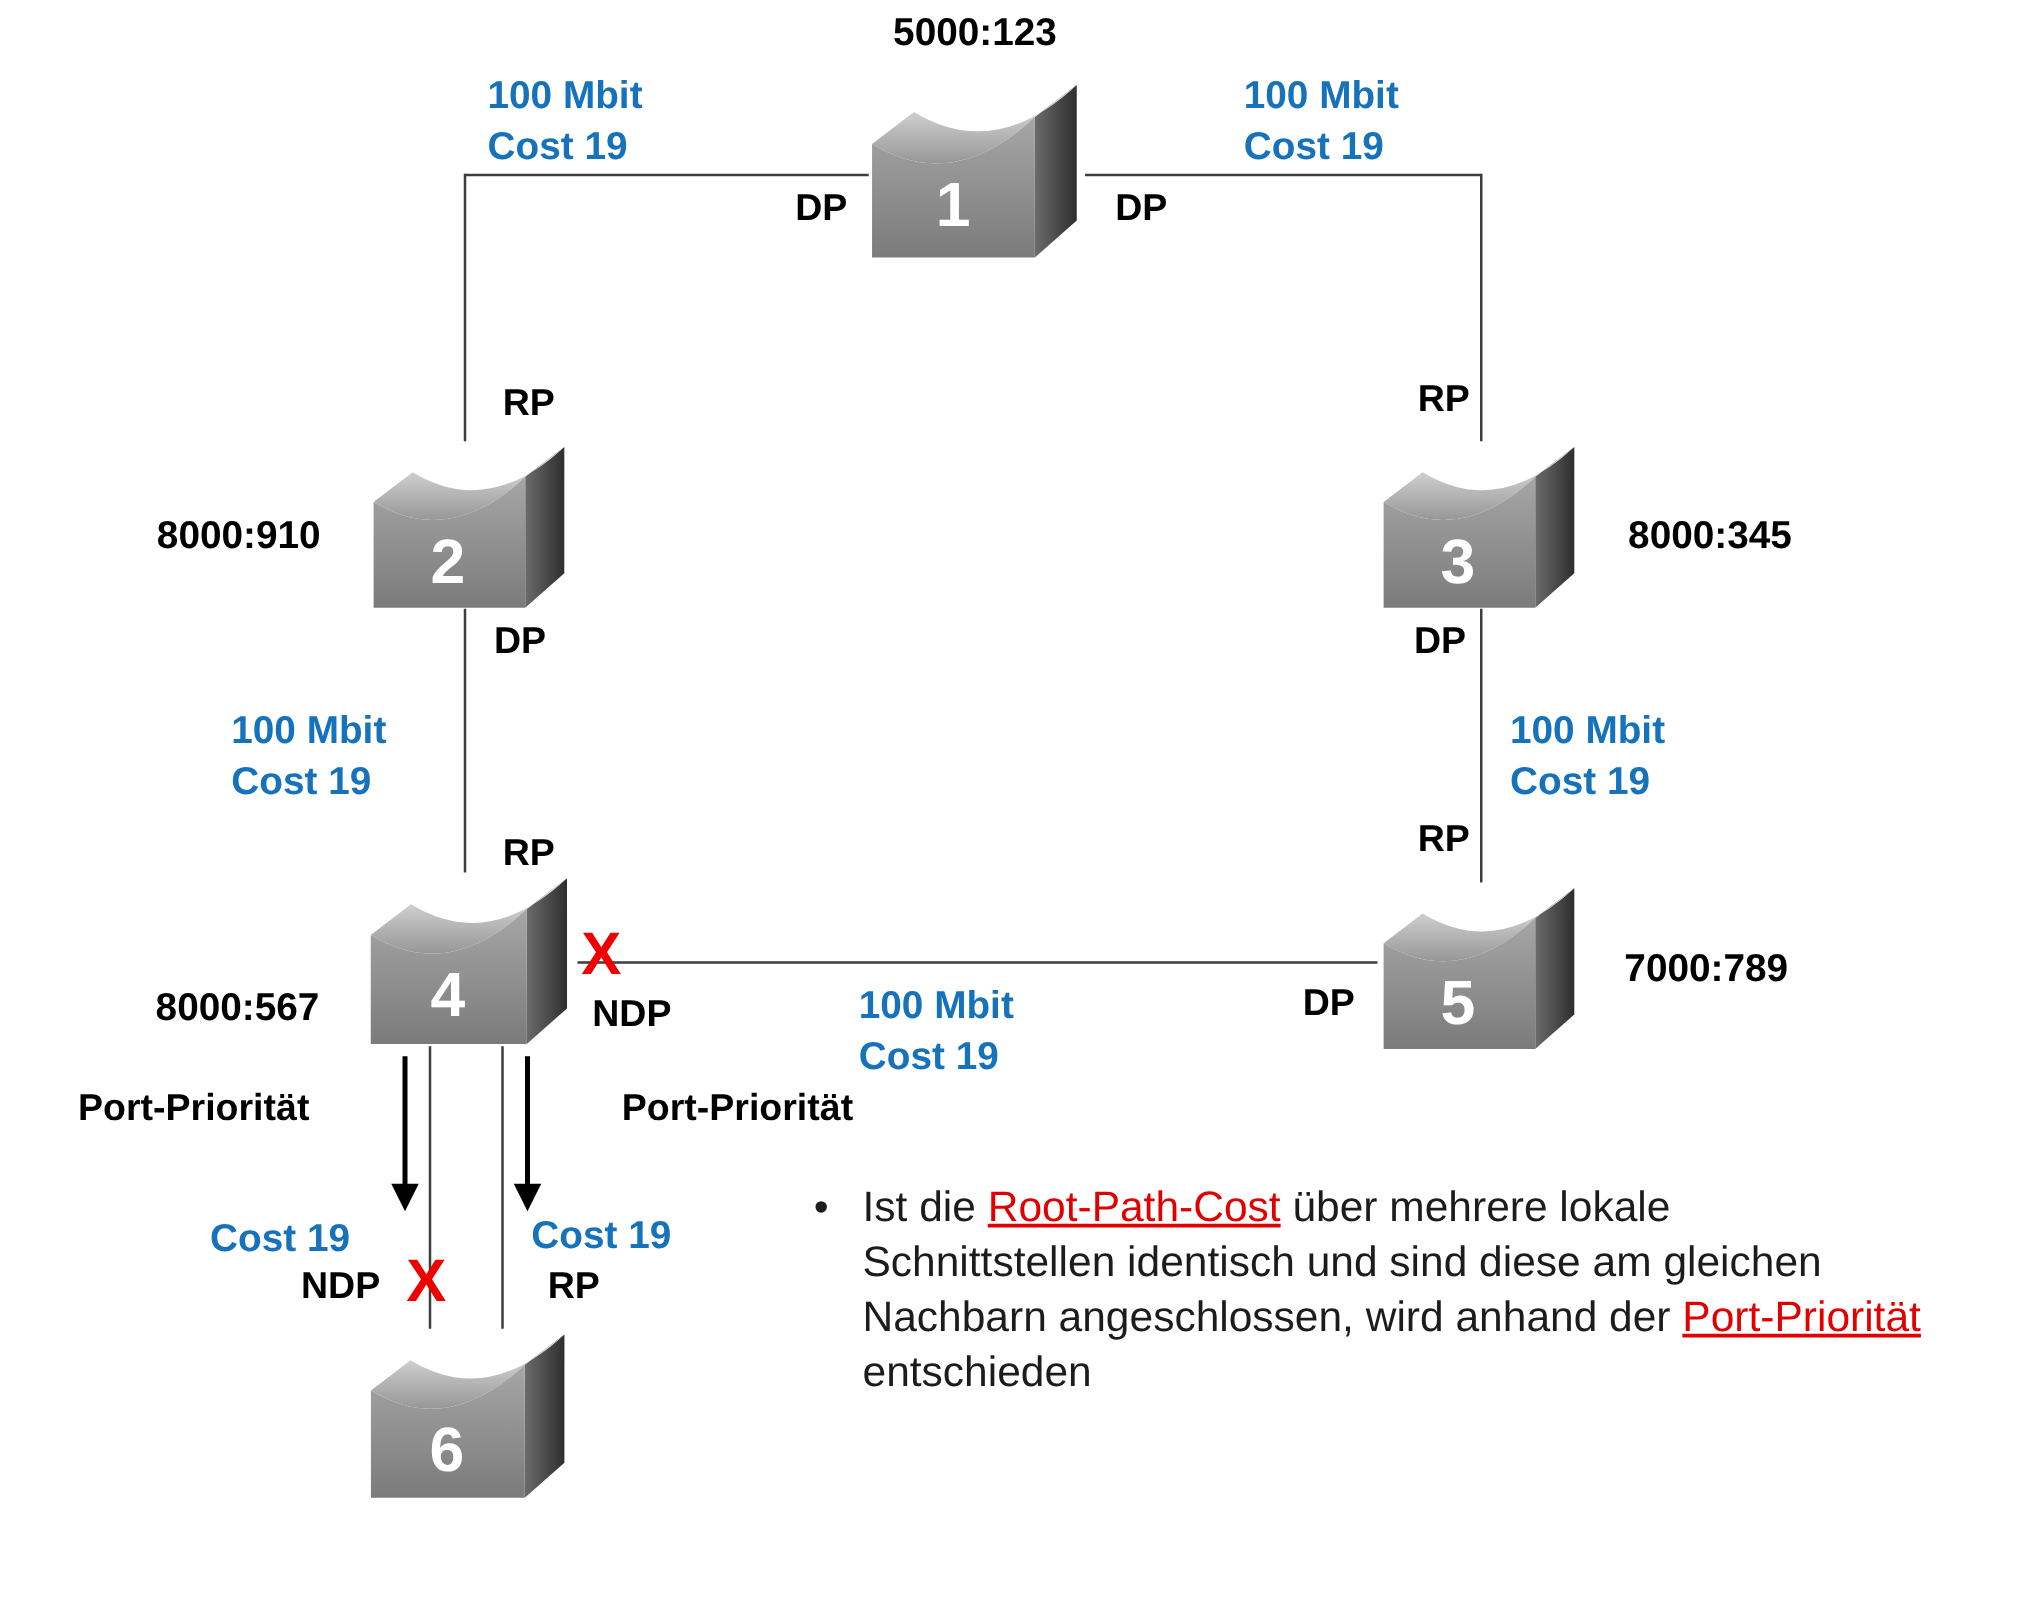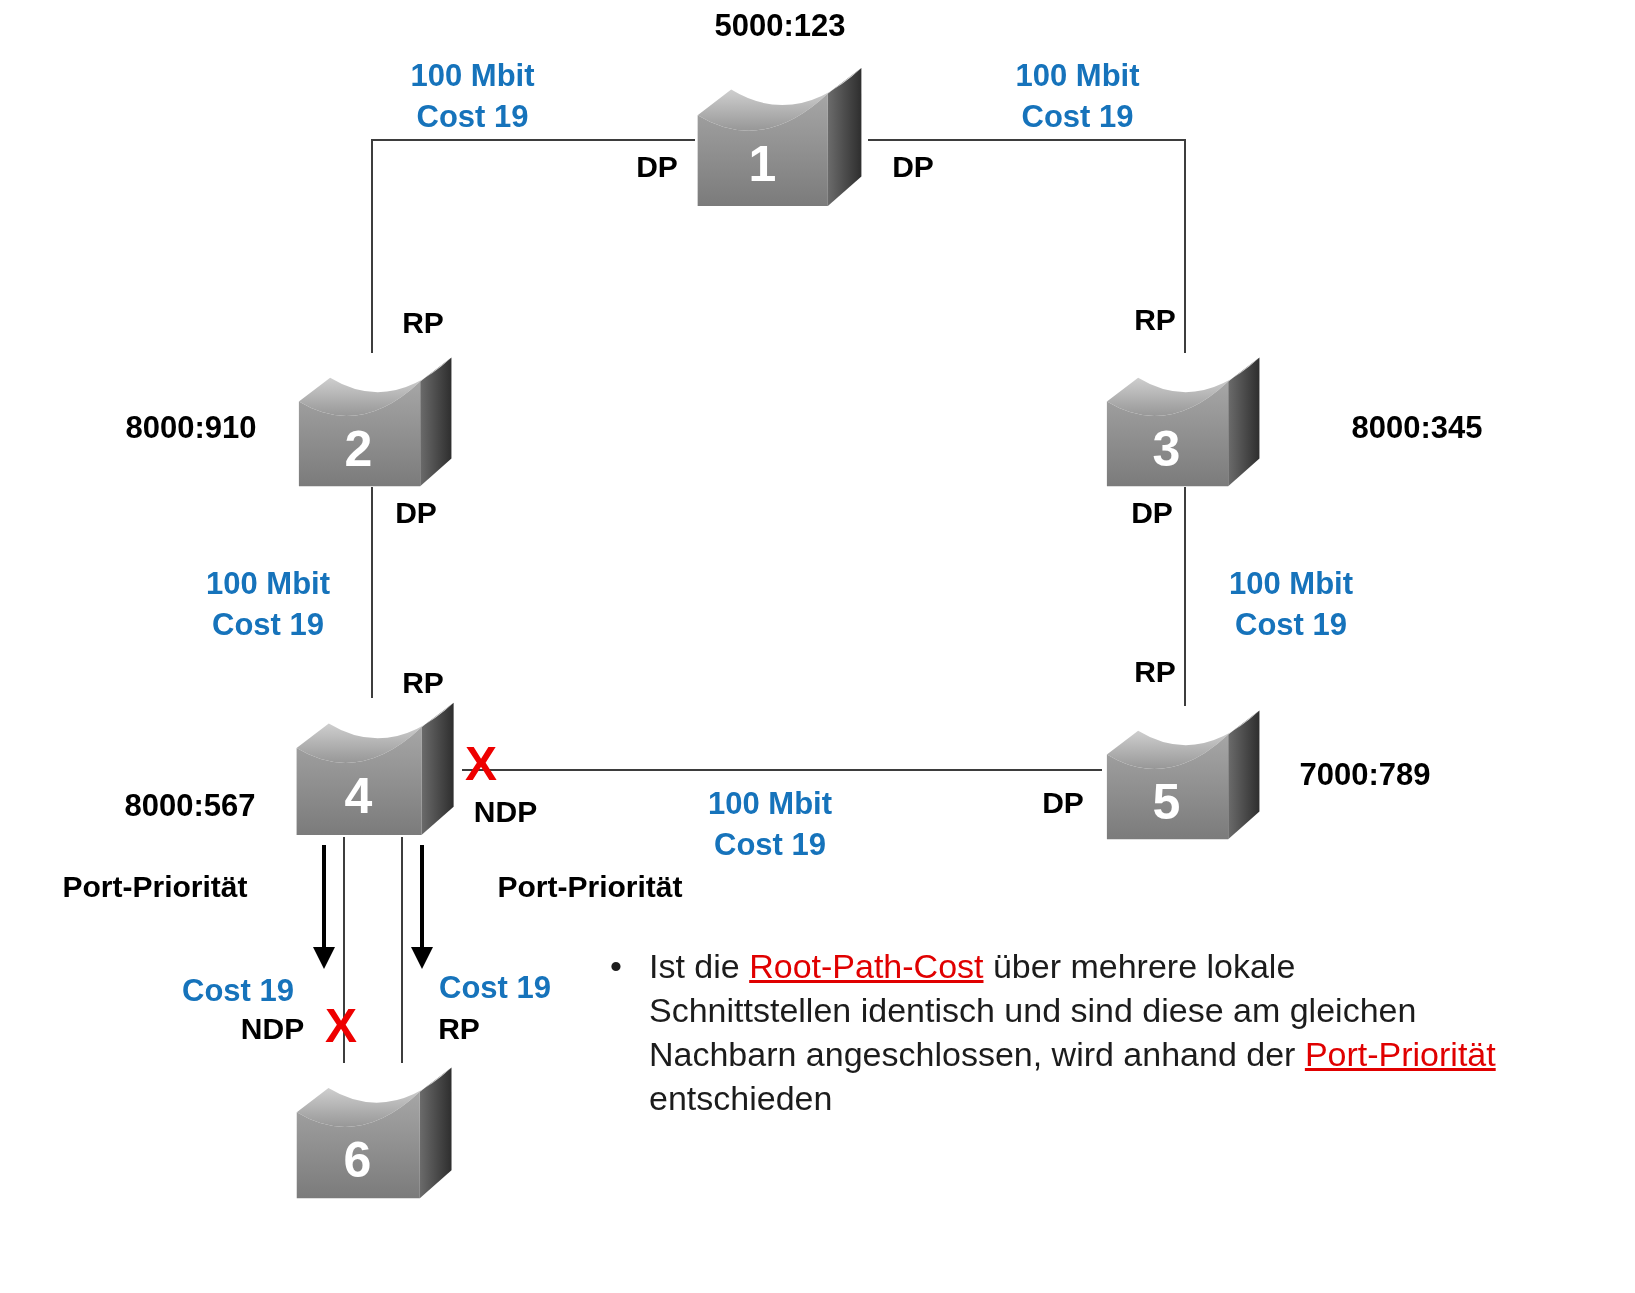--- a/index.html
+++ b/index.html
@@ -9,32 +9,32 @@
 
   .line { position:absolute; background:#3d3d3d; }
 
   .sw { position:absolute; }
   .sw svg { display:block; width:100%; height:100%; }
   .sw-num { position:absolute; left:0; top:50%; width:78%; text-align:center;
             font-weight:bold; font-size:50px; color:#ffffff; }
 
   .bid   { position:absolute; font-weight:bold; font-size:31px; color:#000; text-align:center; }
   .port  { position:absolute; font-weight:bold; font-size:30px; color:#000; text-align:center; }
-  .lnk   { position:absolute; font-weight:bold; font-size:31px; color:#1673bb; text-align:center; line-height:41px; }
+  .lnk   { position:absolute; font-weight:bold; font-size:31px; color:#1673bb; line-height:41px; }
   .cap   { position:absolute; font-weight:bold; font-size:31px; color:#000; text-align:center; line-height:39px; }
   .xmark { position:absolute; font-weight:bold; font-size:48px; color:#ee0000; line-height:1; }
 
   .arrow-shaft { position:absolute; width:4px; background:#000; }
   .arrow-head  { position:absolute; width:0; height:0;
                  border-left:11px solid transparent; border-right:11px solid transparent;
                  border-top:22px solid #000; }
 
   .pprio { position:absolute; font-weight:bold; font-size:30px; color:#000; text-align:center; line-height:41px; }
 
-  .notes { position:absolute; left:583px; top:944px; width:920px;
+  .notes { position:absolute; left:624px; top:944px; width:920px;
            font-size:34px; color:#1c1c1c; line-height:44px; }
   .bullet { display:flex; }
   .bullet .dot { flex:0 0 66px; width:66px; text-align:center; }
   .bullet .dot::before { content:"\2022"; }
   .bullet .btext { flex:1 1 auto; max-width:850px; }
   .term { color:#e00000; text-decoration:underline; }
 
   .defs-holder { position:absolute; width:0; height:0; overflow:hidden; }
 </style>
 </head>
@@ -101,21 +101,21 @@
     <svg viewBox="0 0 170 148" aria-hidden="true">
       <path d="M132,32 L166,6 L166,116 L132,146 Z" fill="url(#gSide)"></path>
       <path d="M0,54 Q66,94 132,32 L166,6 Q100,68 34,28 Z" fill="url(#gTop)"></path>
       <path d="M0,54 Q66,94 132,32 L132,146 L0,146 Z" fill="url(#gFront)"></path>
     </svg>
     <div class="sw-num">2</div>
   </div>
   <div class="port" style="left:385px; top:496px; width:62px;">DP</div>
 
   <div class="port" style="left:1124px; top:303px; width:62px;">RP</div>
-  <div class="bid" style="left:1322px; top:410px; width:190px;">8000:345</div>
+  <div class="bid" style="left:1273px; top:410px; width:190px;">8000:345</div>
   <div class="sw" style="left:1100px; top:352px; width:170px; height:136px;">
     <svg viewBox="0 0 170 148" aria-hidden="true">
       <path d="M132,32 L166,6 L166,116 L132,146 Z" fill="url(#gSide)"></path>
       <path d="M0,54 Q66,94 132,32 L166,6 Q100,68 34,28 Z" fill="url(#gTop)"></path>
       <path d="M0,54 Q66,94 132,32 L132,146 L0,146 Z" fill="url(#gFront)"></path>
     </svg>
     <div class="sw-num">3</div>
   </div>
   <div class="port" style="left:1121px; top:496px; width:62px;">DP</div>
 

